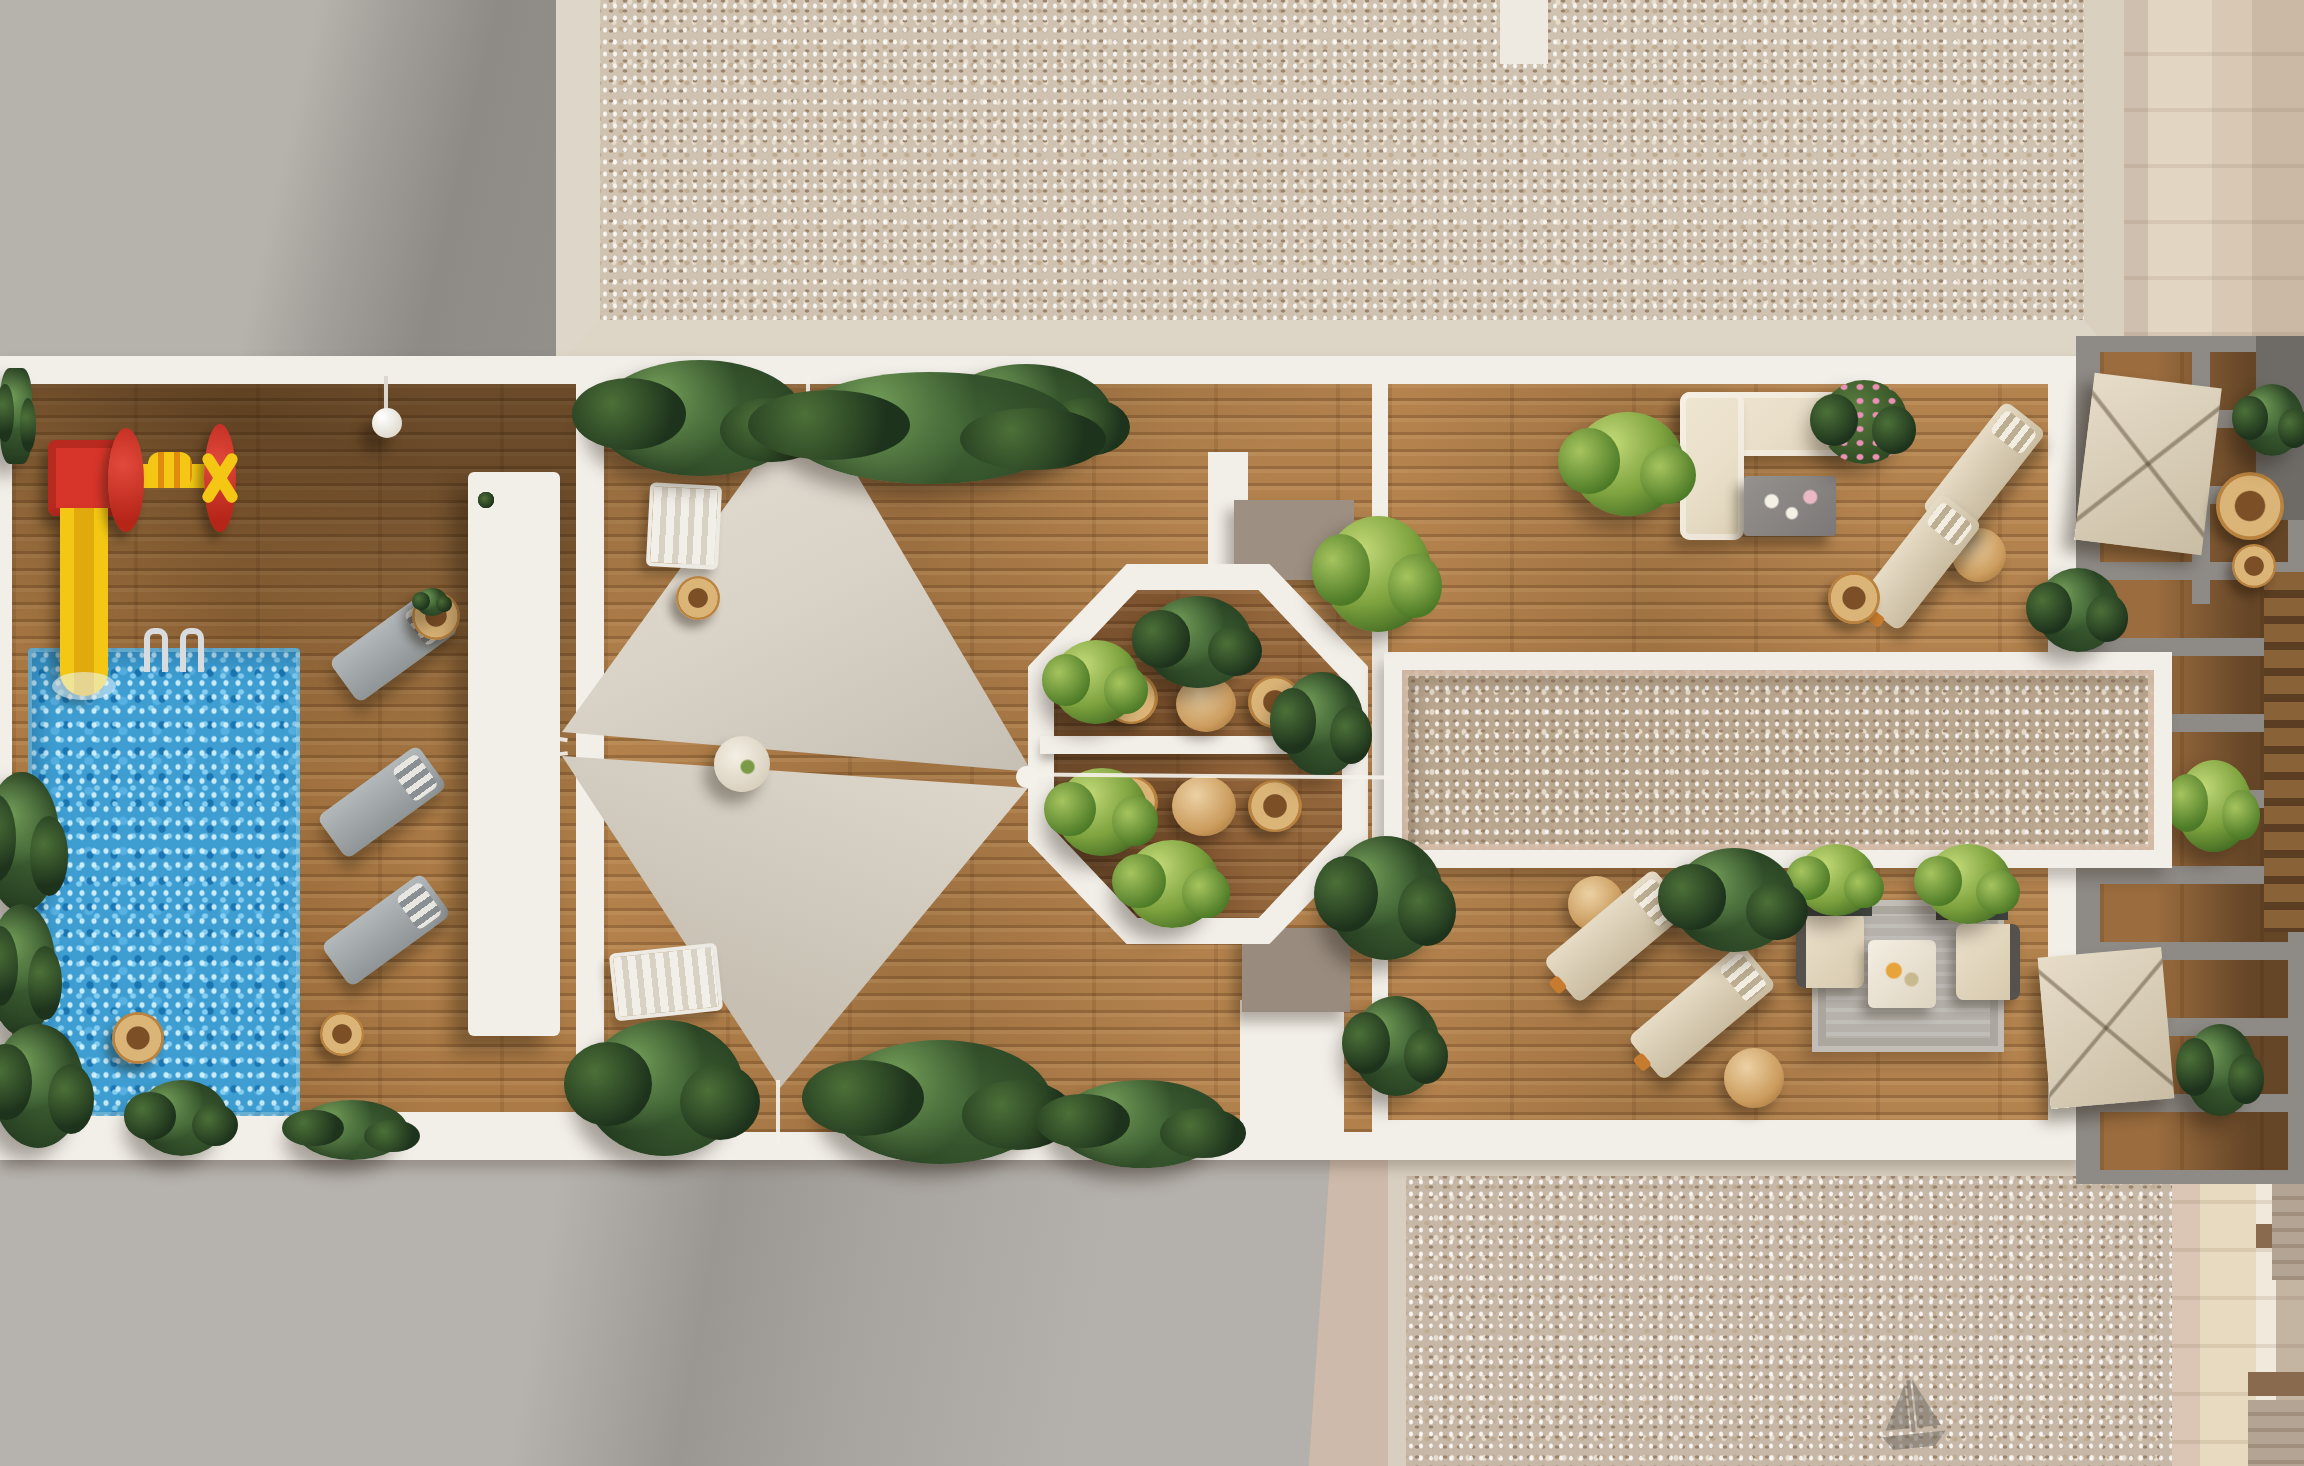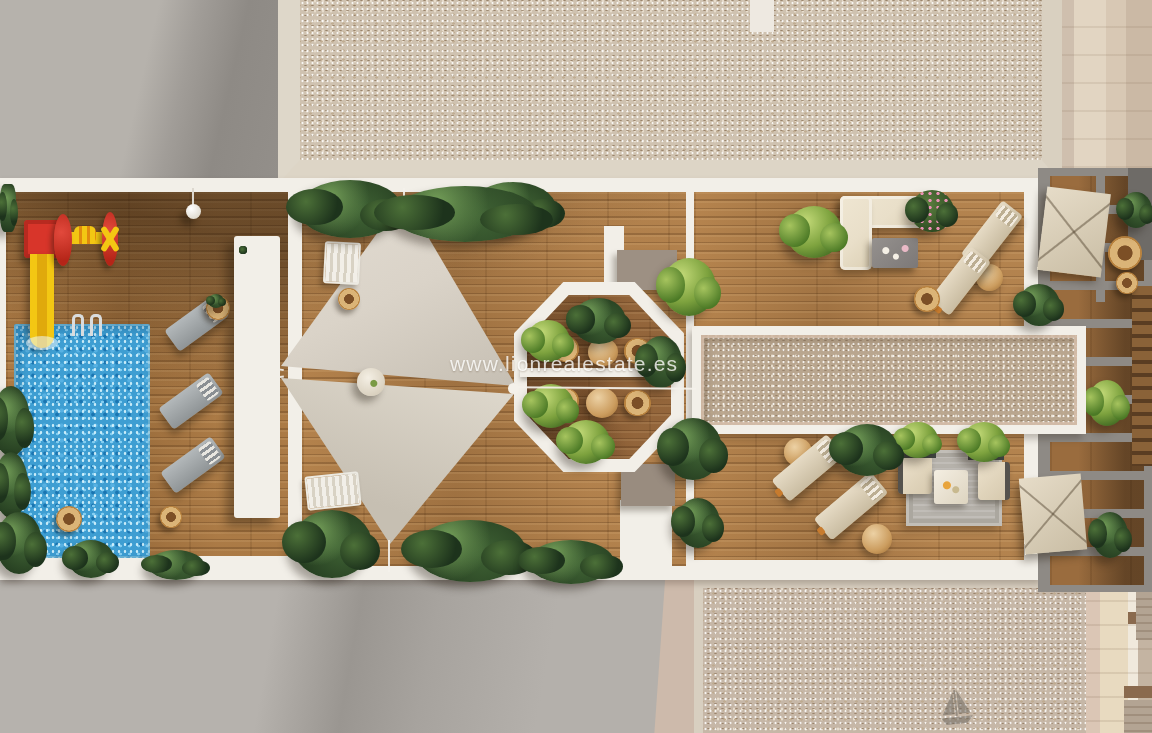--- a/index.html
+++ b/index.html
@@ -297,21 +297,20 @@
   <div style="left:1128px;top:168px;width:24px;height:92px;background:#6e6b67;z-index:22;"></div>
   <div class="parasol" style="left:1042px;top:190px;width:64px;height:84px;transform:rotate(7deg);z-index:23;"></div>
   <div class="wicker" style="left:1108px;top:236px;width:34px;height:34px;z-index:23;"></div>
   <div class="wicker" style="left:1116px;top:272px;width:22px;height:22px;z-index:23;"></div>
   <div class="plant" style="left:1120px;top:192px;width:32px;height:36px;z-index:24;"></div>
   <div class="stairs" style="left:1132px;top:286px;width:20px;height:180px;z-index:22;"></div>
   <div class="plant plant--light" style="left:1088px;top:380px;width:38px;height:46px;z-index:24;"></div>
   <div class="parasol" style="left:1022px;top:476px;width:62px;height:76px;transform:rotate(-5deg);z-index:28;"></div>
   <div class="plant" style="left:1092px;top:512px;width:36px;height:46px;z-index:24;"></div>
 
-  <div id="watermark" style="left:450px;top:352px;">www.lionrealestate.es</div>
   <svg viewBox="0 0 44 44" style="left:934px;top:686px;width:44px;height:44px;opacity:.55;transform:rotate(-6deg);z-index:60;">
     <polygon points="20,6 20,28 8,28" fill="#6f6a62"></polygon>
     <polygon points="24,4 36,28 24,28" fill="#6f6a62"></polygon>
     <rect x="21" y="4" width="2" height="26" fill="#6f6a62"></rect>
     <polygon points="6,31 38,31 32,38 11,38" fill="#6f6a62"></polygon>
   </svg>
 
 </div>
 
 </body></html>

